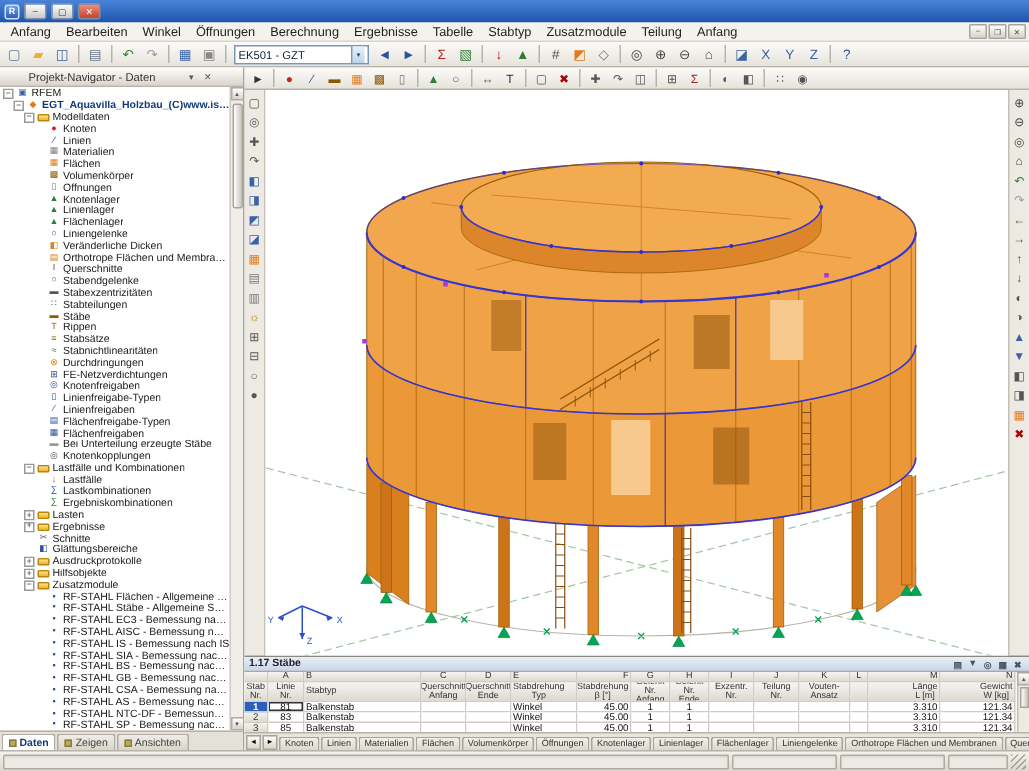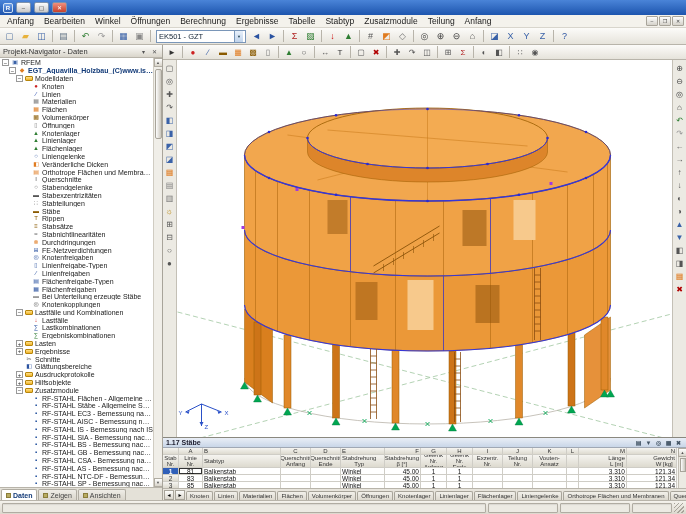--- a/index.html
+++ b/index.html
@@ -22,21 +22,21 @@
   .tb2{height:15px;}
   .tbico{width:15px;height:14px;display:flex;align-items:center;justify-content:center;font-size:9px;border:1px solid transparent;border-radius:2px;flex:none;}
   .tb2 .tbico{width:14px;height:13px;font-size:8px;}
   .sep{width:1px;height:12px;background:#b8b4aa;margin:0 2px;flex:none;}
   .combo{display:flex;align-items:center;height:13px;background:#fff;border:1px solid #7a96b8;width:90px;font-size:7.5px;padding:0 2px;margin:0 2px;flex:none;color:#123;}
   .combo span{flex:1;white-space:nowrap;overflow:hidden;}
   .cbarr{width:9px;height:11px;background:linear-gradient(#e8f0fa,#c0d4ec);border-left:1px solid #7a96b8;font-size:4px;display:flex;align-items:center;justify-content:center;color:#245;flex:none;}
   
   .body{display:flex;height:455px;}
   .nav{width:163px;background:#f0eee8;border-right:1px solid #a8a49a;display:flex;flex-direction:column;flex:none;}
-  .navhdr{height:13px;background:linear-gradient(#fdfdfb,#d9d5cb);border-bottom:1px solid #b8b4aa;font-size:7.5px;display:flex;align-items:center;padding:0 3px;color:#333;gap:2px;}
+  .navhdr{height:13px;background:linear-gradient(#fdfdfb,#d9d5cb);border-bottom:1px solid #b8b4aa;font-size:7.5px;display:flex;align-items:center;padding:0 19px;color:#333;gap:2px;}
   .navhdr .sp{flex:1;}
   .nhbtn{width:9px;height:9px;font-size:6px;display:flex;align-items:center;justify-content:center;color:#555;border:1px solid transparent;}
   .treewrap{flex:1;display:flex;overflow:hidden;background:#fff;}
   .tree{flex:1;overflow:hidden;padding-top:1px;}
   .vscroll{width:9px;background:#f0eee8;border-left:1px solid #d0ccc2;display:flex;flex-direction:column;align-items:center;flex:none;}
   .varr{width:9px;height:9px;font-size:4px;display:flex;align-items:center;justify-content:center;background:linear-gradient(#fff,#d8d4ca);border:1px solid #b0aca2;color:#555;flex:none;}
   .vthumb{width:7px;height:70px;background:linear-gradient(90deg,#fdfdfd,#cac6bc);border:1px solid #a8a49a;border-radius:2px;margin-top:2px;}
   .vfill{flex:1;}
   .trow{height:7.8px;line-height:7px;display:flex;align-items:center;font-size:7px;color:#1a1a1a;white-space:nowrap;overflow:hidden;}
   .expbox{width:7px;height:7px;border:1px solid #999;background:#fff;color:#333;font-size:6px;line-height:4px;display:inline-flex;align-items:center;justify-content:center;margin-right:2px;flex:none;}

